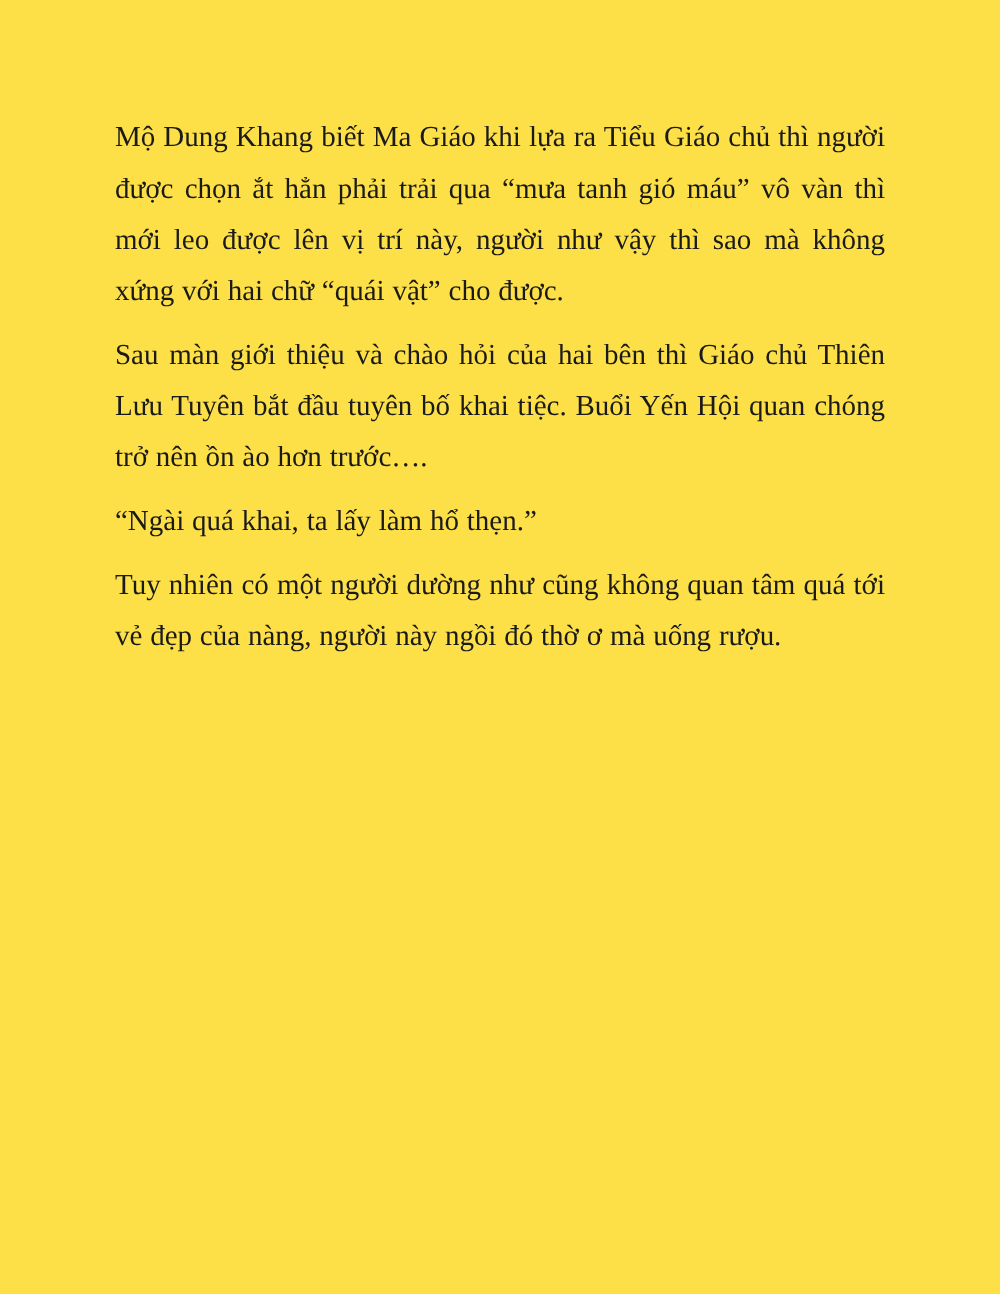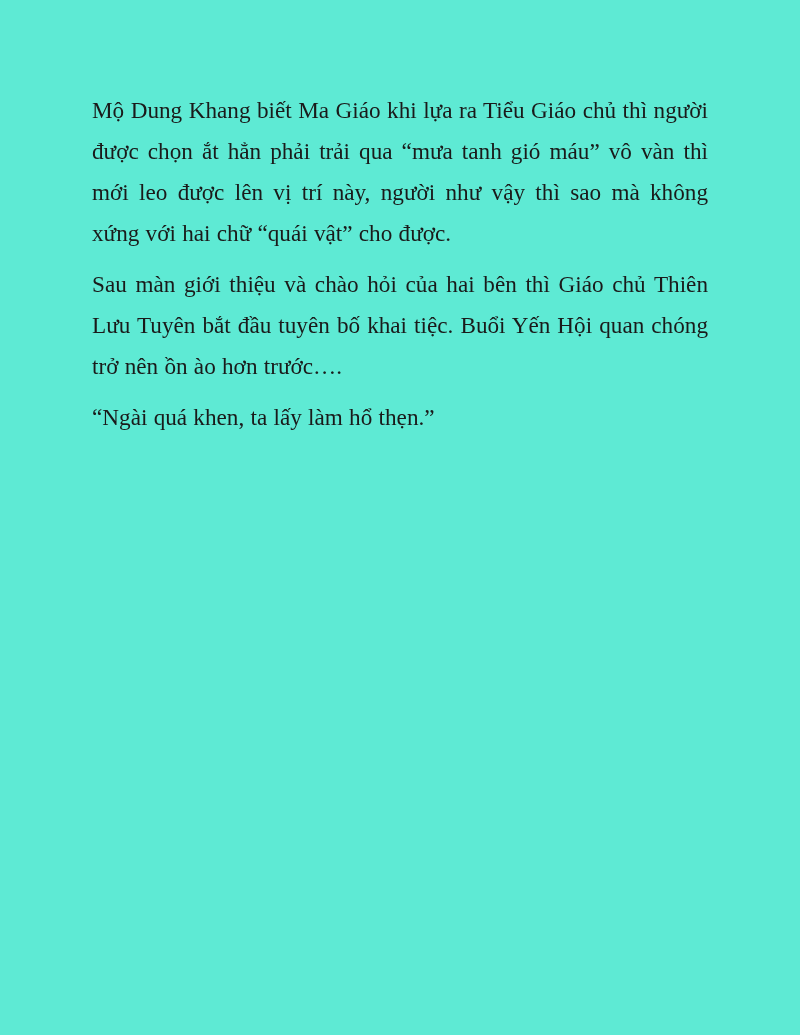--- a/index.html
+++ b/index.html
@@ -30,17 +30,18 @@
     text-indent: 0;
     word-spacing: 0.02em;
   }
   .page p.para:last-child {
     margin-bottom: 0;
   }
 </style>
 </head>
 <body style="background: rgb(255, 255, 255);">
 
-<div class="page" style="background: #5eead4; color: rgb(26, 26, 26);">
+<div class="page" style="background: #fde047; color: rgb(26, 26, 26);">
   <p class="para">Mộ Dung Khang biết Ma Giáo khi lựa ra Tiểu Giáo chủ thì người được chọn ắt hẳn phải trải qua “mưa tanh gió máu” vô vàn thì mới leo được lên vị trí này, người như vậy thì sao mà không xứng với hai chữ “quái vật” cho được.</p>
   <p class="para">Sau màn giới thiệu và chào hỏi của hai bên thì Giáo chủ Thiên Lưu Tuyên bắt đầu tuyên bố khai tiệc. Buổi Yến Hội quan chóng trở nên ồn ào hơn trước….</p>
-  <p class="para">“Ngài quá khen, ta lấy làm hổ thẹn.”</p>
+  <p class="para">“Ngài quá khai, ta lấy làm hổ thẹn.”</p>
+  <p class="para">Tuy nhiên có một người dường như cũng không quan tâm quá tới vẻ đẹp của nàng, người này ngồi đó thờ ơ mà uống rượu.</p>
 </div>
 
 </body></html>

